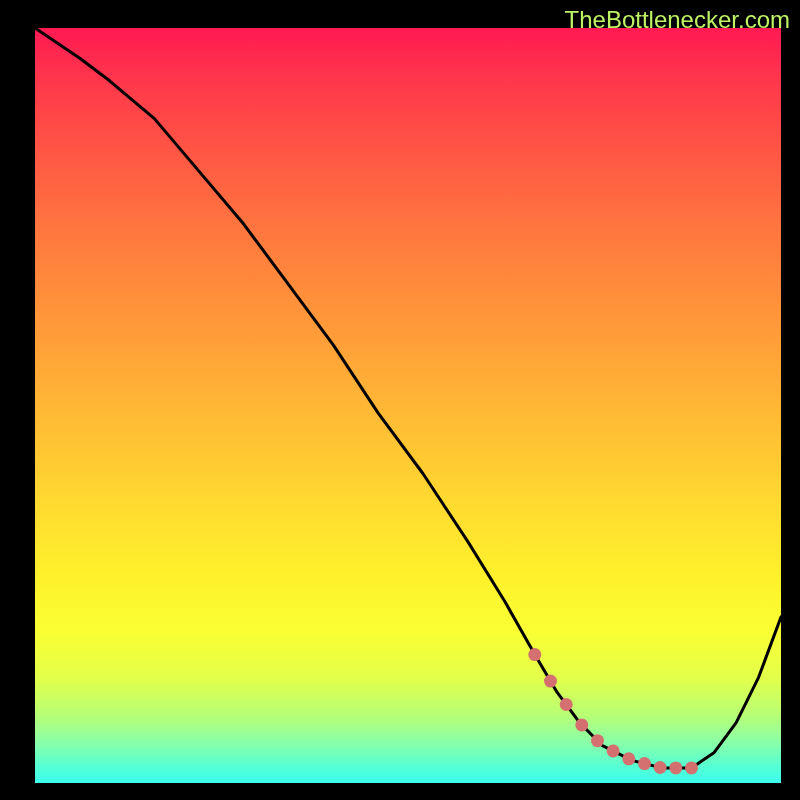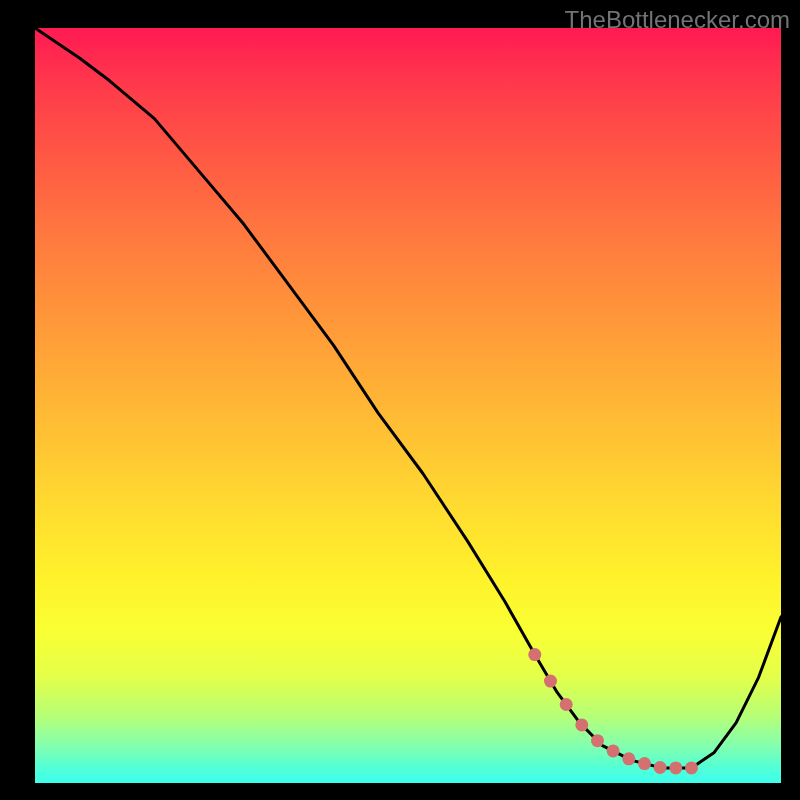--- a/index.html
+++ b/index.html
@@ -8,21 +8,21 @@
     background: #000;
     width: 800px;
     height: 800px;
     position: relative;
     font-family: Arial, sans-serif;
   }
   .watermark {
     position: absolute;
     top: 6px;
     right: 10px;
-    color: #737373;
+    color: #bef264;
     font-size: 24px;
     font-weight: 500;
     z-index: 10;
   }
   .plot-area {
     position: absolute;
     left: 35px;
     top: 28px;
     width: 746px;
     height: 755px;

